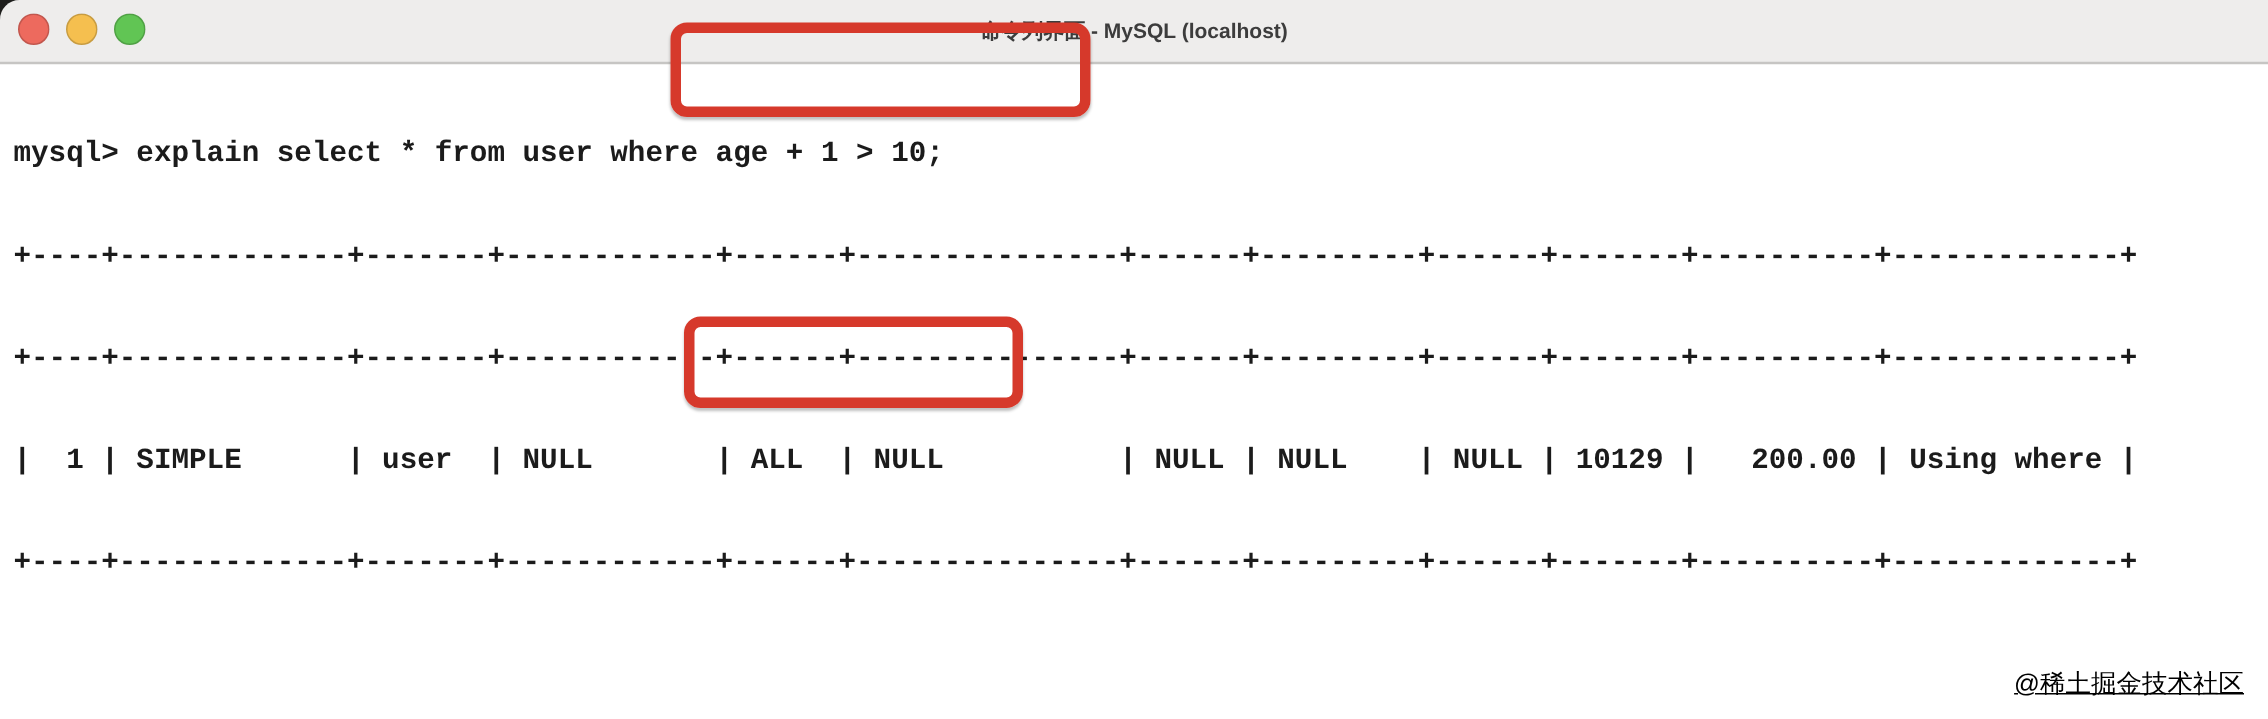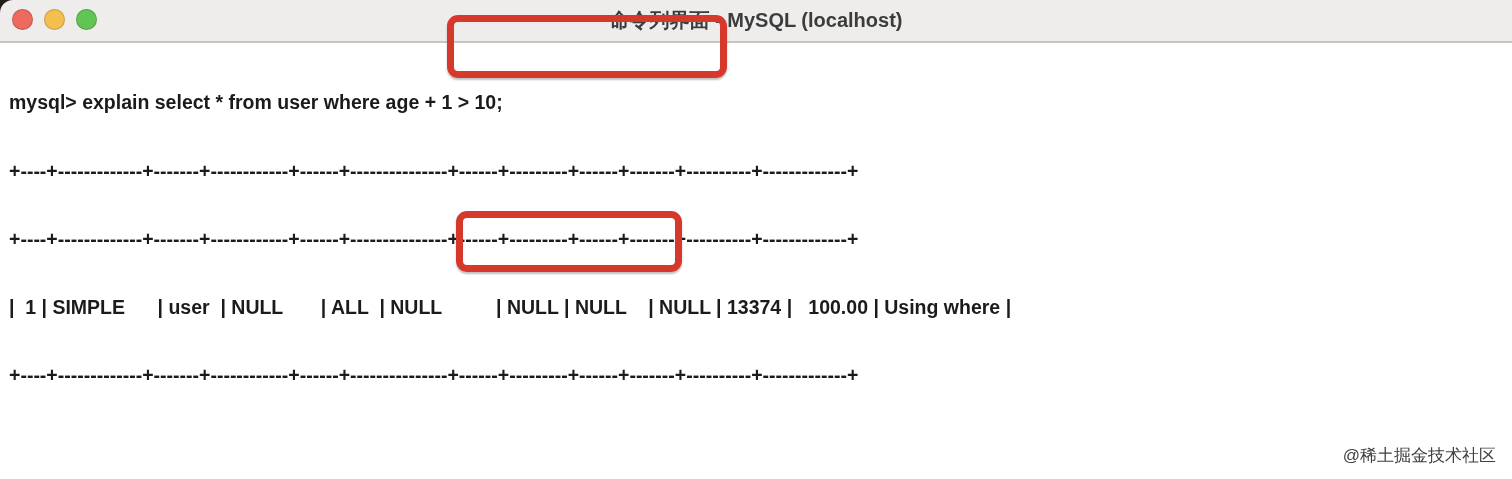--- a/index.html
+++ b/index.html
@@ -37,27 +37,27 @@
   }
   .light.red    { background: #ed6a5e; }
   .light.yellow { background: #f5bf4f; }
   .light.green  { background: #61c554; }
   .window-title {
     position: absolute; left: 0; right: 0; top: 0;
     height: 52px; line-height: 41px;
     text-align: center;
     font-family: "Liberation Sans", "DejaVu Sans", sans-serif;
     font-weight: bold;
-    font-size: 20px;
+    font-size: 14px;
     color: #3c3c3c;
   }
   .terminal {
     position: absolute; top: 43px; left: 0; right: 0; bottom: 0;
     padding: 3px 0 0 9px;
-    font-family: Liberation Sans, sans-serif;
+    font-family: Liberation Mono, monospace;
     font-size: 19.5px;
     font-weight: bold;
     line-height: 22.7px;
     color: #1b1b1b;
     white-space: pre;
     z-index: 3;
   }
   .line { height: 22.7px; }
   .hl-box {
     position: absolute;
@@ -67,43 +67,44 @@
     box-shadow: 0 2px 2px rgba(0,0,0,0.25);
     z-index: 6;
     pointer-events: none;
   }
   .hl-box-1 { left: 447px; top: 15px;  width: 280px; height: 63px; }
   .hl-box-2 { left: 456px; top: 211px; width: 226px; height: 61px; }
   .watermark {
     position: absolute; right: 16px; bottom: 12px;
     font-family: "Liberation Sans", "DejaVu Sans", sans-serif;
     font-size: 17px;
-    color: #404040;
+    color: #000000;
     z-index: 4;
+    text-decoration: underline;
   }
 </style>
 </head>
 <body>
 
 <div class="corner-bg"></div>
 
 <div class="titlebar">
   <div class="window-title">命令列界面 - MySQL (localhost)</div>
   <div class="traffic-lights">
     <span class="light red"></span>
     <span class="light yellow"></span>
     <span class="light green"></span>
   </div>
 </div>
 
 <div class="terminal">
   <div class="line">mysql&gt; explain select * from user where age + 1 &gt; 10;</div>
   <div class="line">+----+-------------+-------+------------+------+---------------+------+---------+------+-------+----------+-------------+</div>
   <div class="line">+----+-------------+-------+------------+------+---------------+------+---------+------+-------+----------+-------------+</div>
-  <div class="line">|  1 | SIMPLE      | user  | NULL       | ALL  | NULL          | NULL | NULL    | NULL | 13374 |   100.00 | Using where |</div>
+  <div class="line">|  1 | SIMPLE      | user  | NULL       | ALL  | NULL          | NULL | NULL    | NULL | 10129 |   200.00 | Using where |</div>
   <div class="line">+----+-------------+-------+------------+------+---------------+------+---------+------+-------+----------+-------------+</div>
   
   
   
   
   
   
   
   
   

